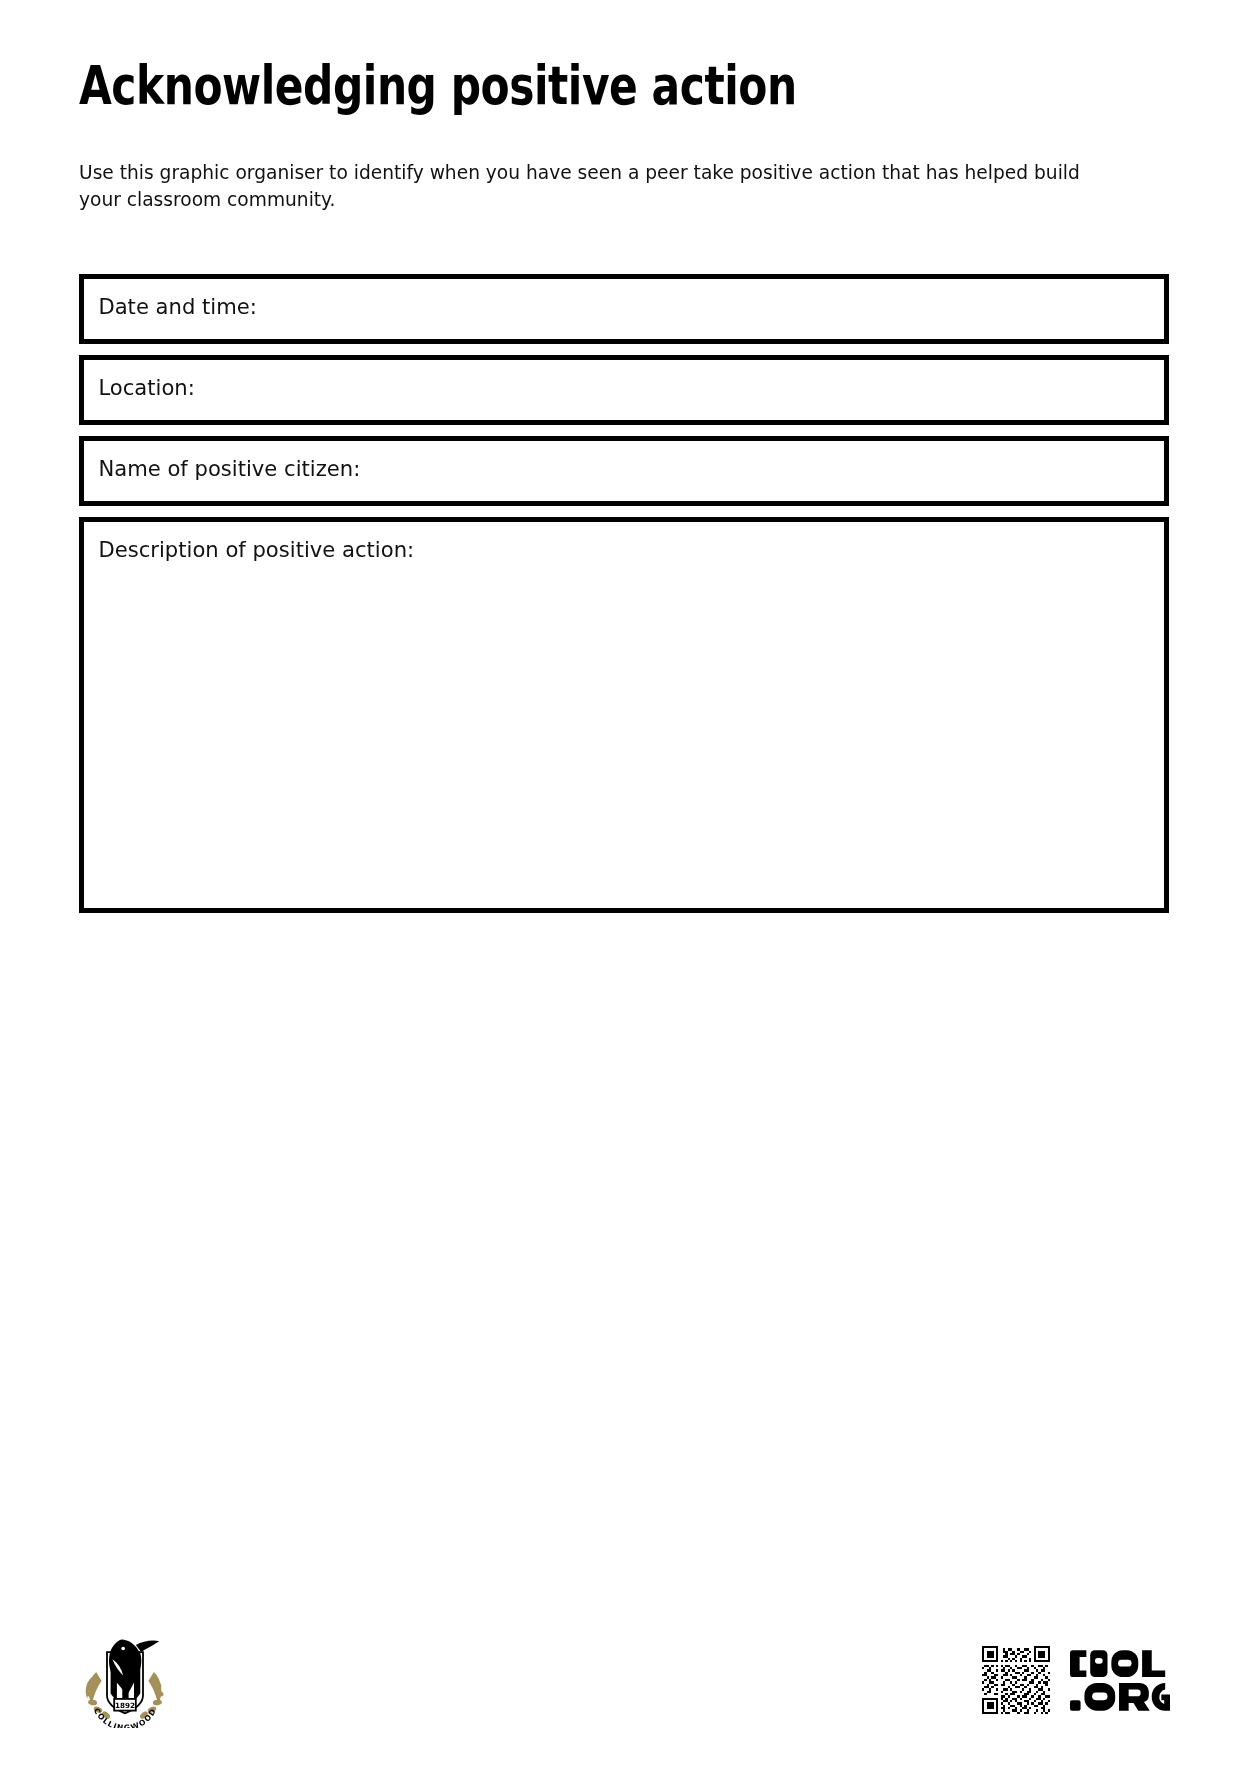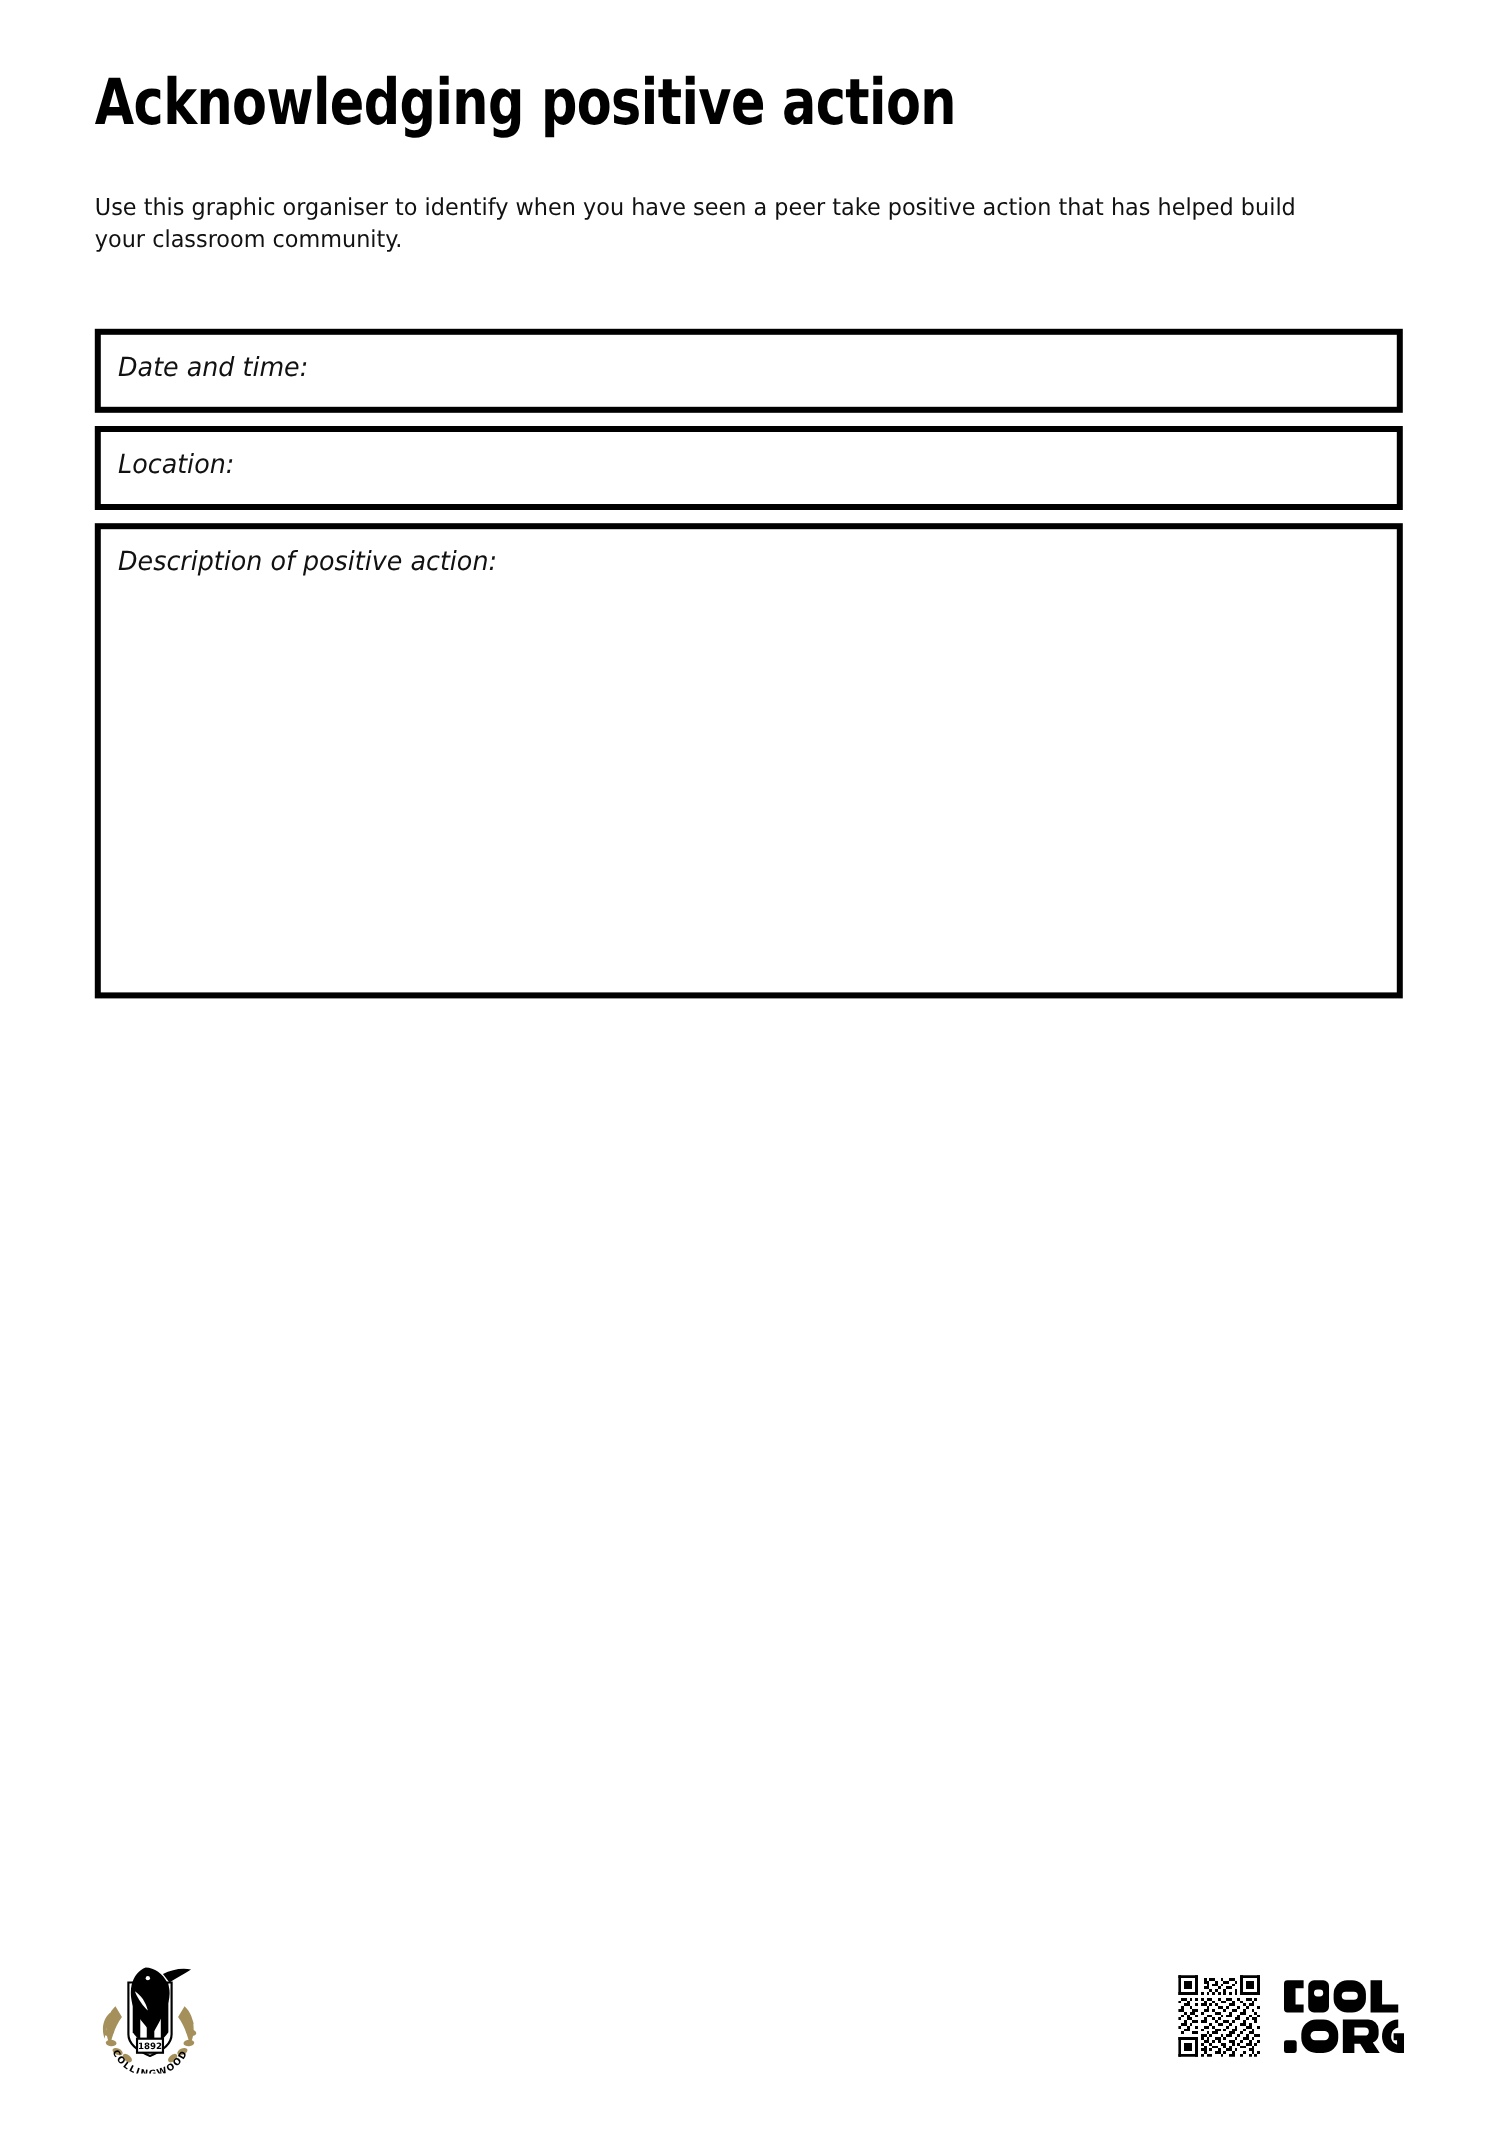--- a/index.html
+++ b/index.html
@@ -59,21 +59,20 @@
     left: 79px;
     top: 274px;
     width: 1090px;
   }
 
   .field {
     border: 5px solid #000000;
     background: #ffffff;
     margin-bottom: 11px;
     position: relative;
-    font-style: italic;
   }
 
   .field-label {
     font-family: "DejaVu Sans", sans-serif;
     font-size: 22px;
     line-height: 1;
     color: #111;
     padding: 17px 0 0 15px;
     transform: scaleX(0.96);
     transform-origin: left top;
@@ -133,20 +132,23 @@
   <div class="fields">
 
     <div class="field h-sm">
       <span class="field-label">Date and time:</span>
     </div>
 
     <div class="field h-md">
       <span class="field-label">Location:</span>
     </div>
 
+    <div class="field h-md">
+      <span class="field-label">Name of positive citizen:</span>
+    </div>
 
     <div class="field h-lg">
       <span class="field-label">Description of positive action:</span>
     </div>
 
 
 
   </div>
 
   <div class="footer">

